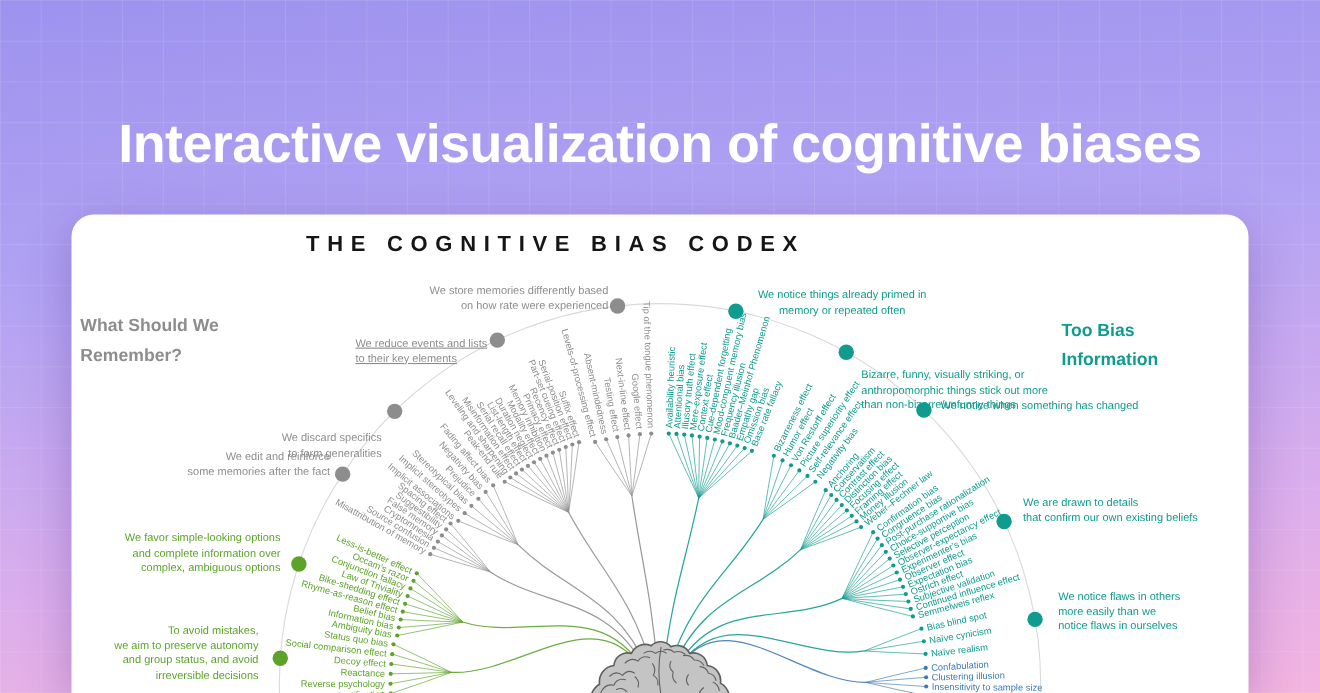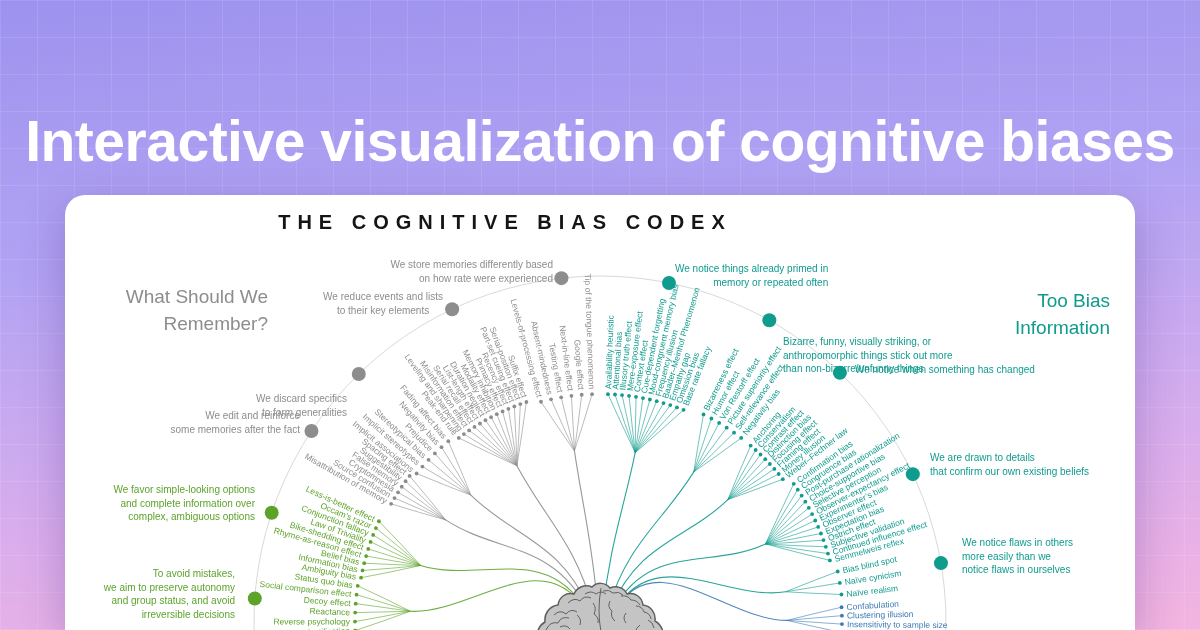--- a/index.html
+++ b/index.html
@@ -10,34 +10,34 @@
   }
   .grid-overlay{
     position:absolute;inset:0;
     background-image:
       linear-gradient(rgba(255,255,255,.10) 1px,transparent 1px),
       linear-gradient(90deg,rgba(255,255,255,.10) 1px,transparent 1px);
     background-size:37px 37px;
   }
   .page-title{
     position:absolute;top:70px;left:0;width:1200px;
-    text-align:center;color:#ffffff;font-size:57px;font-weight:bold;
+    text-align:center;color:#ffffff;font-size:49px;font-weight:bold;
     letter-spacing:-0.5px;
   }
   .card{
     position:absolute;left:65px;top:195px;width:1070px;height:435px;
     background:#ffffff;border-radius:20px 20px 0 0;
     box-shadow:0 14px 44px rgba(70,35,130,.30);
     overflow:hidden;
   }
   .card-title{
     position:absolute;top:16px;left:0;width:880px;text-align:center;
     color:#151515;font-size:20px;font-weight:bold;letter-spacing:7px;
   }
-  .section-header{position:absolute;font-size:19px;font-weight:normal;text-align:right;line-height:27px;}
+  .section-header{position:absolute;font-size:16px;font-weight:bold;text-align:left;line-height:27px;}
   #left-header{left:8px;top:88px;width:195px;color:#8d8d8d;}
   #right-header{left:900px;top:92px;width:145px;color:#0f9b8e;}
   #codex-svg{position:absolute;left:0;top:0;}
   .desc{position:absolute;font-size:10px;line-height:13.5px;white-space:pre;}
 </style>
 </head>
 <body>
 
 <div class="grid-overlay"></div>
 
@@ -366,34 +366,34 @@
         <path d="M528,408 q4,5 1,11 q5,3 4,9"></path>
         <path d="M545,406 q-3,6 2,10 q-2,6 3,10"></path>
         <path d="M561,418 q-4,5 0,10"></path>
         <path d="M575,430 q-5,3 -4,8"></path>
         <path d="M536,393 q-4,22 0,44"></path>
       </g>
     </g>
     </svg>
 <div class="desc" style="color: rgb(141, 141, 141); top: 63px; right: 582px; text-align: right;">We store memories differently based
 on how rate were experienced</div>
-    <div class="desc" style="color: rgb(141, 141, 141); top: 95px; right: 692px; text-align: center;">We reduce events and lists
+    <div class="desc" style="color: rgb(141, 141, 141); top: 111px; right: 692px; text-align: left; text-decoration: underline;">We reduce events and lists
 to their key elements</div>
     <div class="desc" style="color: rgb(141, 141, 141); top: 157px; right: 788px; text-align: right; margin-top: 40px;">We discard specifics
 to form generalities</div>
     <div class="desc" style="color: rgb(141, 141, 141); top: 214px; right: 835px; text-align: right;">We edit and reinforce
 some memories after the fact</div>
     <div class="desc" style="color: rgb(93, 163, 42); top: 288px; right: 880px; text-align: right; margin-left: 16px;">We favor simple-looking options
 and complete information over
 complex, ambiguous options</div>
     <div class="desc" style="color: rgb(93, 163, 42); top: 372px; right: 900px; text-align: right;">To avoid mistakes,
 we aim to preserve autonomy
 and group status, and avoid
 irreversible decisions</div>
-    <div class="desc" style="color: rgb(15, 155, 142); top: 67px; left: 610px; text-align: right;">We notice things already primed in
+    <div class="desc" style="color: rgb(15, 155, 142); top: 67px; left: 624px; text-align: center;">We notice things already primed in
 memory or repeated often</div>
     <div class="desc" style="color: rgb(15, 155, 142); top: 92px; left: 718px; text-align: left; margin-top: 48px;">Bizarre, funny, visually striking, or
 anthropomorphic things stick out more
 than non-bizarre/unfunny things</div>
     <div class="desc" style="color: rgb(15, 155, 142); top: 168px; left: 790px; text-align: left;">We notice when something has changed</div>
     <div class="desc" style="color: rgb(15, 155, 142); top: 256px; left: 865px; text-align: left;">We are drawn to details
 that confirm our own existing beliefs</div>
     <div class="desc" style="color: rgb(15, 155, 142); top: 341px; left: 897px; text-align: left;">We notice flaws in others
 more easily than we
 notice flaws in ourselves</div>

